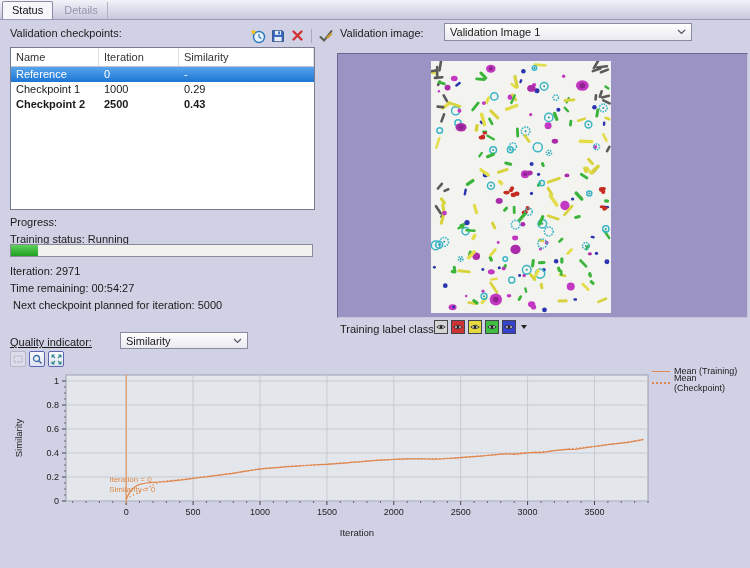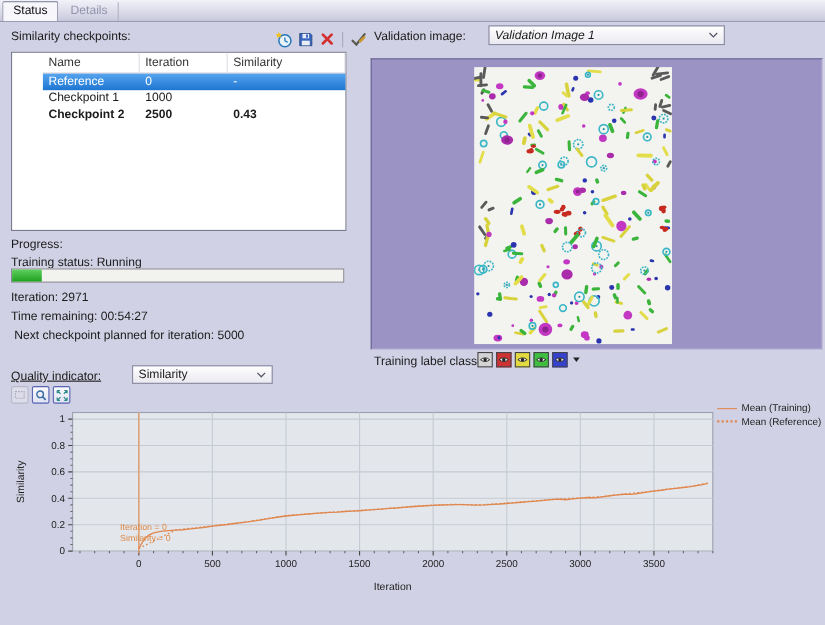--- a/index.html
+++ b/index.html
@@ -11,21 +11,21 @@
   .tab{height:17px;line-height:17px;padding:0 9px;margin-left:2px;}
   .tab.active{background:#f6f6fb;border:1px solid #8a8aa6;border-bottom:none;color:#111;border-radius:2px 2px 0 0;}
   .tab.inactive{color:#9494ae;border-right:1px solid #b4b4c8;}
 
   
   .lbl{position:absolute;white-space:nowrap;}
   .cp-toolbar{position:absolute;left:249px;top:27px;display:flex;align-items:center;gap:3px;}
   .tool-btn{width:17px;height:17px;display:flex;align-items:center;justify-content:center;}
   .tool-sep{width:1px;height:14px;background:#a8a8bc;margin:0 2px;}
 
-  .cp-table{position:absolute;left:10px;top:47px;width:305px;height:163px;background:#ffffff;border:1px solid #7a7a8e;box-sizing:border-box;padding-left:28px;}
+  .cp-table{position:absolute;left:10px;top:47px;width:305px;height:163px;background:#ffffff;border:1px solid #7a7a8e;box-sizing:border-box;}
   .cp-hrow{display:flex;height:18px;line-height:18px;border-bottom:1px solid #c4c4d0;color:#333;}
   .cp-hcell{padding-left:5px;border-right:1px solid #e0e0e8;box-sizing:border-box;}
   .cp-row{display:flex;height:15px;line-height:15px;}
   .cp-cell{padding-left:5px;box-sizing:border-box;overflow:hidden;white-space:nowrap;}
   .c-name{width:88px;}.c-iter{width:80px;}.c-sim{flex:1;}
   .cp-row.selected{background:linear-gradient(#55a4ee,#1e76d2);color:#ffffff;}
   .cp-row.bold{font-weight:bold;}
 
   .progressbar{position:absolute;left:10px;top:244px;width:303px;height:13px;background:#f2f2ee;border:1px solid #8a8a96;box-sizing:border-box;}
   .progressfill{height:100%;background:linear-gradient(#5ed05e,#1fa01f);}
@@ -59,21 +59,21 @@
 </head>
 <body>
 
 <div class="app">
 
   <div class="tabbar">
     <div class="tab active">Status</div>
     <div class="tab inactive">Details</div>
   </div>
 
-  <div class="lbl" style="left:10px;top:27px;">Similarity checkpoints:</div>
+  <div class="lbl" style="left:10px;top:27px;">Validation checkpoints:</div>
 
   <div class="cp-toolbar">
     <div class="tool-btn">
       <svg width="16" height="16" viewBox="0 0 16 16">
         <circle cx="9" cy="9" r="5.5" fill="#e8f2fa" stroke="#2878b8" stroke-width="1.4"></circle>
         <path d="M9 6 L9 9 L11.5 10.5" stroke="#2878b8" stroke-width="1.2" fill="none"></path>
         <path d="M3.5 1 L4.4 3 L6.5 3.2 L4.9 4.5 L5.4 6.5 L3.5 5.4 L1.6 6.5 L2.1 4.5 L0.5 3.2 L2.6 3" fill="#f0c020"></path>
       </svg>
     </div>
     <div class="tool-btn">
@@ -105,39 +105,40 @@
       <div class="cp-hcell c-sim">Similarity</div>
     </div>
     <div class="cp-row selected">
       <div class="cp-cell c-name">Reference</div>
       <div class="cp-cell c-iter">0</div>
       <div class="cp-cell c-sim">-</div>
     </div>
     <div class="cp-row">
       <div class="cp-cell c-name">Checkpoint 1</div>
       <div class="cp-cell c-iter">1000</div>
+      <div class="cp-cell c-sim">0.29</div>
     </div>
     <div class="cp-row bold">
       <div class="cp-cell c-name">Checkpoint 2</div>
       <div class="cp-cell c-iter">2500</div>
       <div class="cp-cell c-sim">0.43</div>
     </div>
   </div>
 
   <div class="lbl" style="left:10px;top:216px;">Progress:</div>
   <div class="lbl" style="left:10px;top:233px;">Training status: Running</div>
   <div class="progressbar">
     <div class="progressfill" id="progress-fill" style="width: 9%;"></div>
   </div>
   <div class="lbl" style="left:10px;top:265px;">Iteration: 2971</div>
   <div class="lbl" style="left:10px;top:282px;">Time remaining: 00:54:27</div>
   <div class="lbl" style="left:13px;top:299px;">Next checkpoint planned for iteration: 5000</div>
 
   <div class="lbl" style="left:340px;top:27px;">Validation image:</div>
-  <div class="dropdown" style="left:444px;top:23px;width:215px;font-style:italic;">
+  <div class="dropdown" style="left:444px;top:23px;width:248px;">
     <span class="dtext">Validation Image 1</span>
     <svg class="chev" viewBox="0 0 9 6">
         <path d="M1 1 L4.5 4.5 L8 1" stroke="#556" stroke-width="1.2" fill="none"></path>
       </svg>
   </div>
 
   <div class="val-panel">
     <svg class="val-img" id="val-img" viewBox="0 0 180 252">
         <rect x="0" y="0" width="180" height="252" fill="#f3f3ef"></rect>
         <circle cx="107.59205283410847" cy="113.27947751339525" r="1.609776678495109" fill="#2a34ae"></circle>
@@ -586,17 +587,17 @@
       <text x="14" y="68" text-anchor="middle" font-size="9.5" fill="#222" font-family="Liberation Sans, sans-serif" transform="rotate(-90 14 68)">Similarity</text>
     </svg>
 
   <div class="legend">
     <div class="legend-row">
       <span class="legend-line solid"></span>
       <span>Mean (Training)</span>
     </div>
     <div class="legend-row">
       <span class="legend-line dotted"></span>
-      <span>Mean (Reference)</span>
+      <span>Mean (Checkpoint)</span>
     </div>
   </div>
 
 </div>
 
 </body></html>

